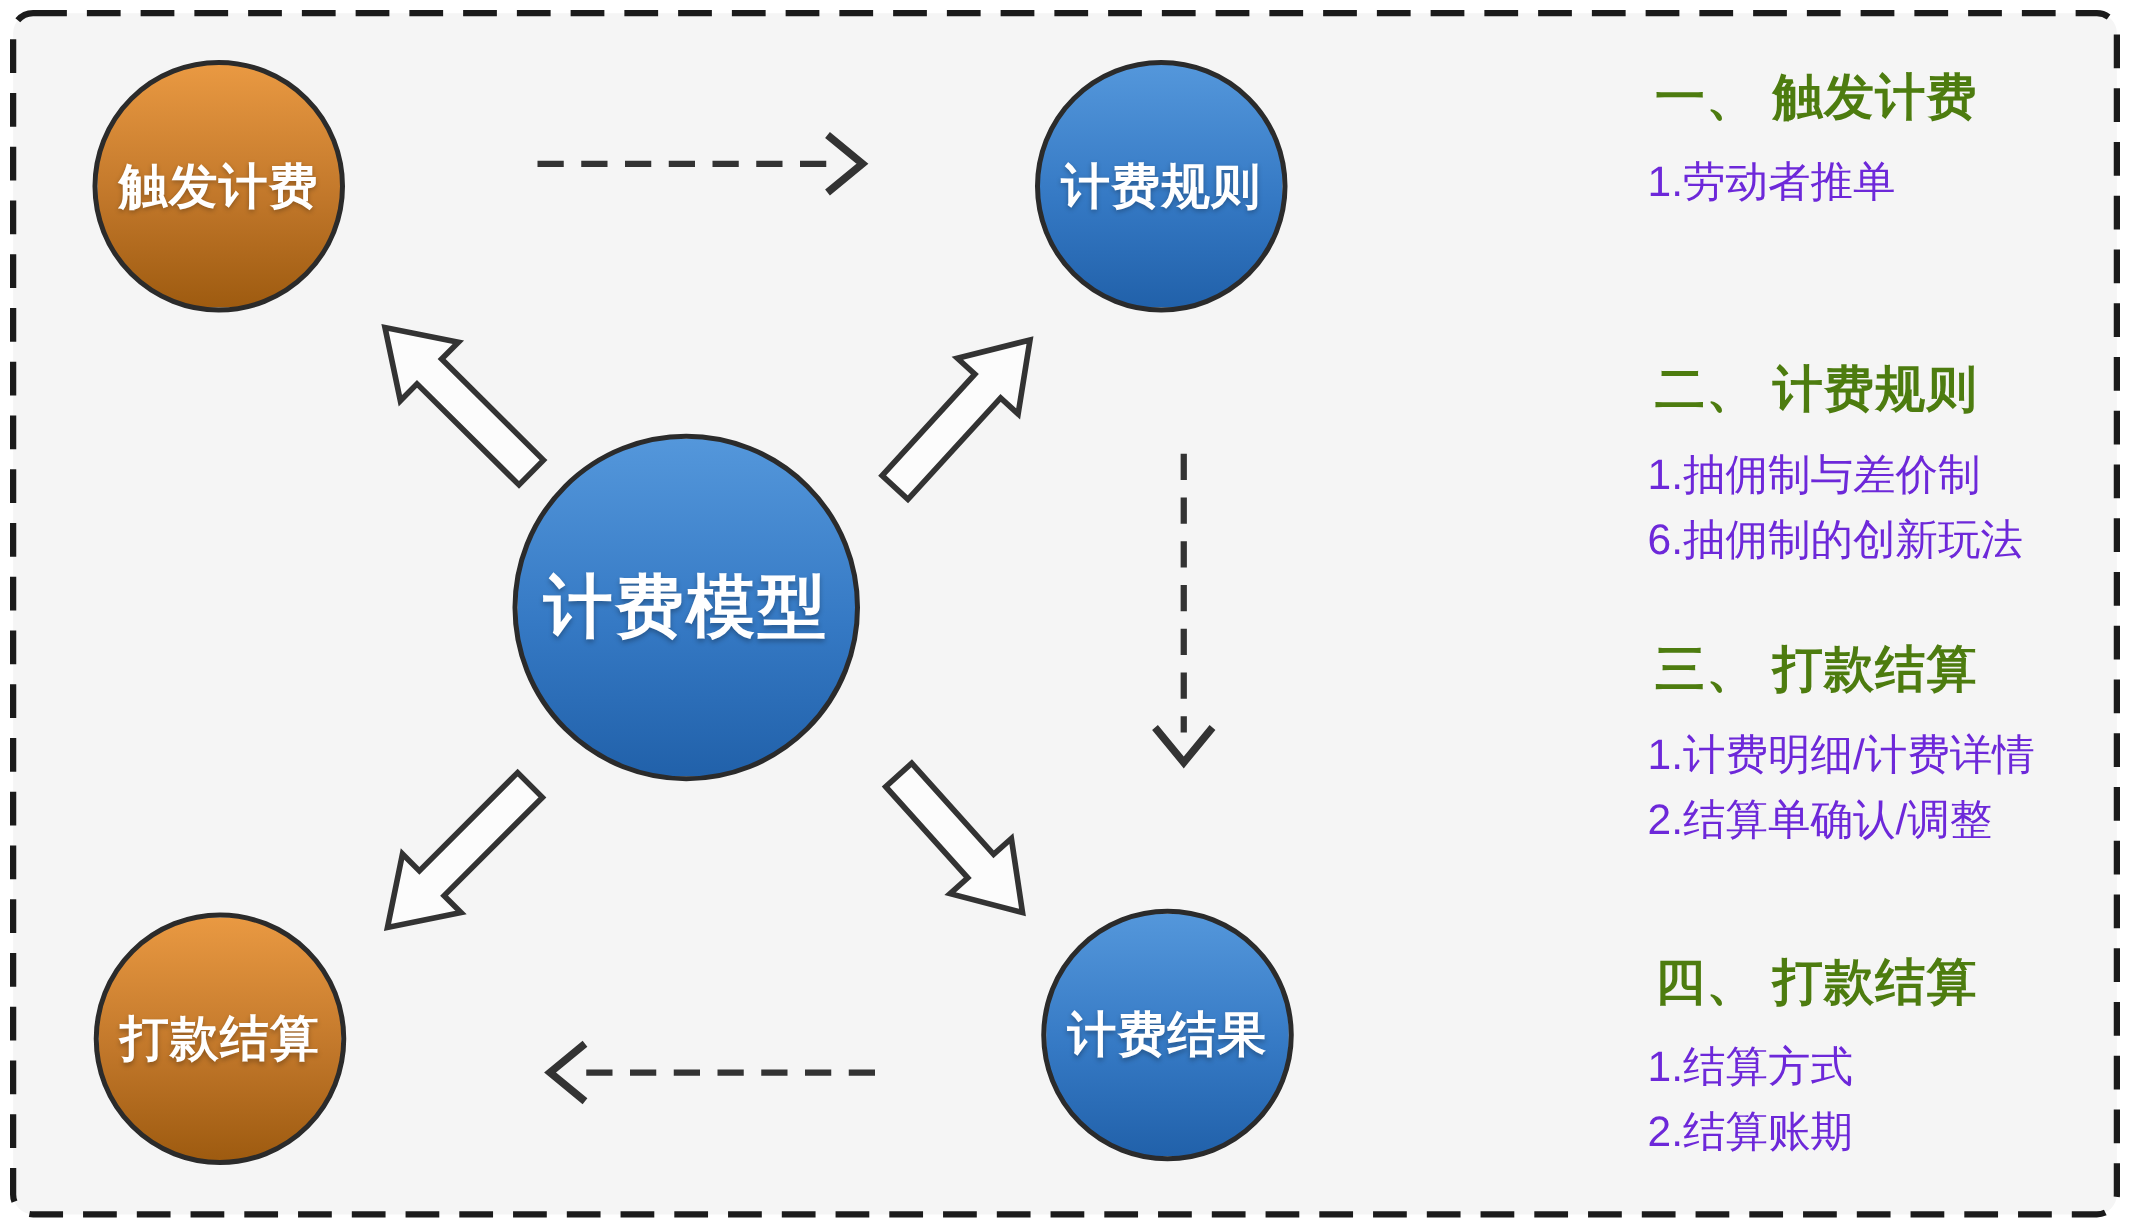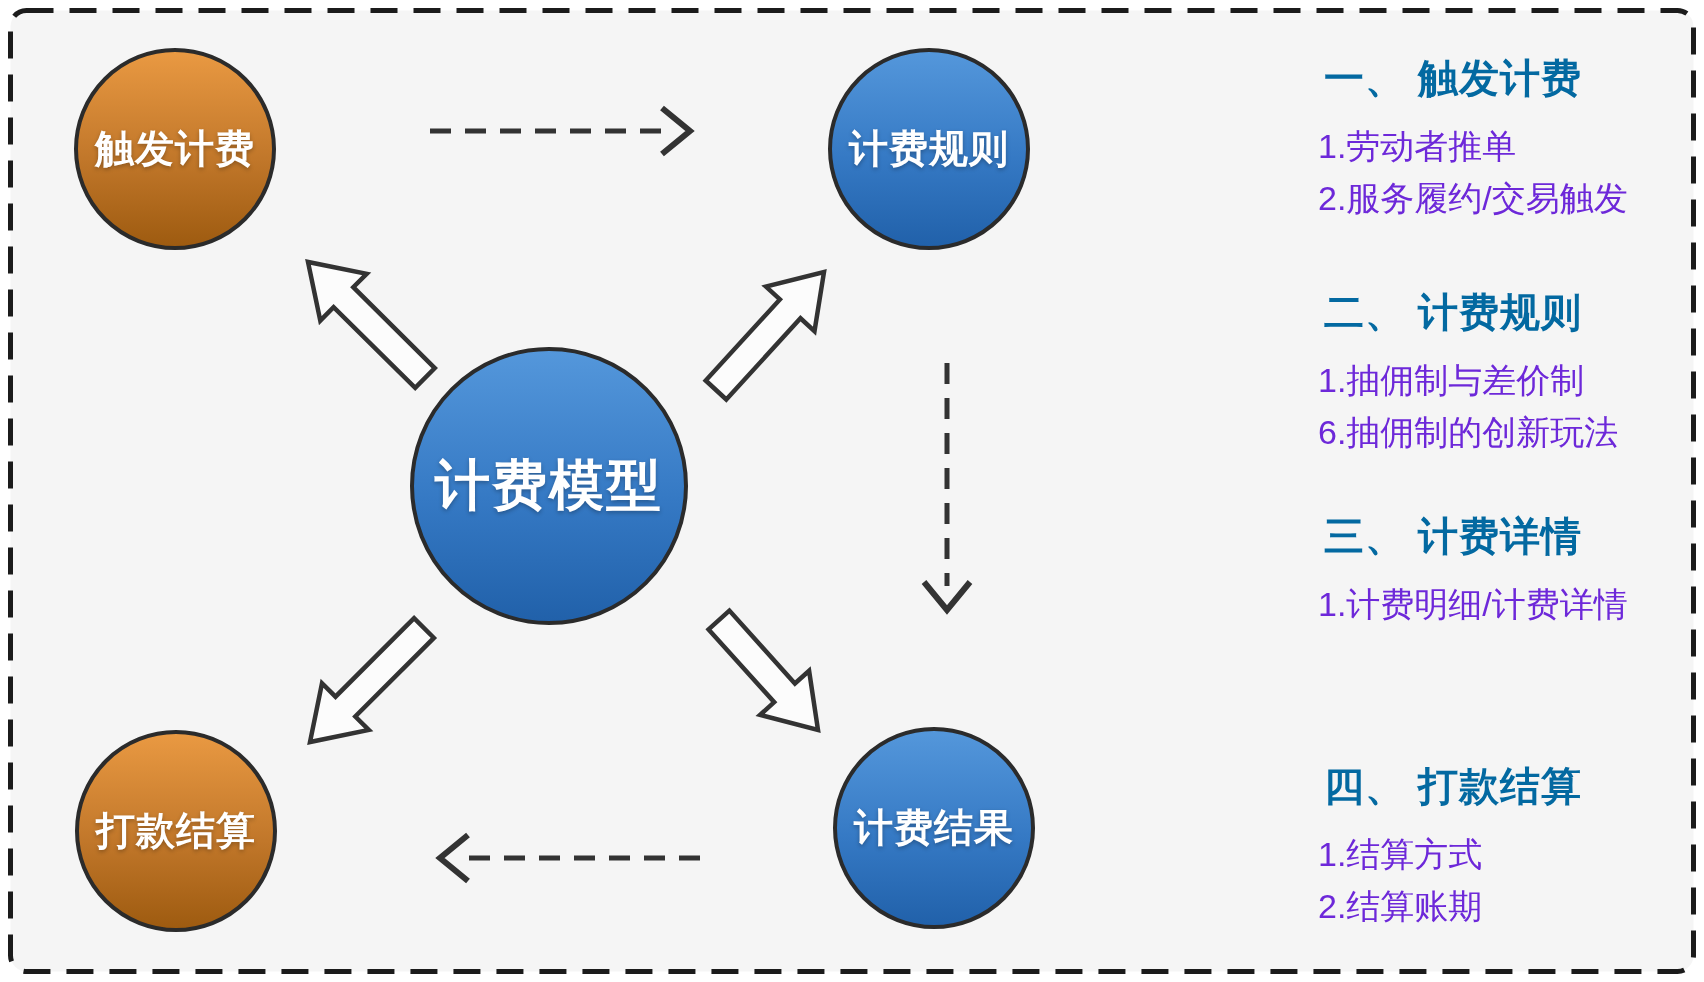--- a/index.html
+++ b/index.html
@@ -34,21 +34,21 @@
   #right-col{
     position:absolute;left:1318px;top:0;width:372px;height:982px;
     color:#3C3C3C;
   }
   .section{position:absolute;left:0;width:372px;}
   #section-0{top:52px;}
   #section-1{top:286px;}
   #section-2{top:510px;}
   #section-3{top:760px;}
   .section-heading{
-    font-size:40px;font-weight:bold;color:#0369a1;
+    font-size:40px;font-weight:bold;color:#4d7c0f;
     line-height:52px;margin:0 0 16px 6px;letter-spacing:1px;white-space:nowrap;
   }
   .section-item{
     font-size:34px;color:#6d28d9;line-height:52px;margin:0;white-space:nowrap;
   }
 </style>
 </head>
 <body>
 
 <div id="canvas">
@@ -98,32 +98,32 @@
 
   <div id="node-br" class="node satellite blue">
     <span>计费结果</span>
   </div>
 
   <div id="right-col">
 
     <div id="section-0" class="section">
       <div class="section-heading">一、 触发计费</div>
       <div class="section-item">1.劳动者推单</div>
-      <div class="section-item">2.服务履约/交易触发</div>
     </div>
 
     <div id="section-1" class="section">
       <div class="section-heading">二、 计费规则</div>
       <div class="section-item">1.抽佣制与差价制</div>
       <div class="section-item">6.抽佣制的创新玩法</div>
     </div>
 
     <div id="section-2" class="section">
-      <div class="section-heading">三、 计费详情</div>
+      <div class="section-heading">三、 打款结算</div>
       <div class="section-item">1.计费明细/计费详情</div>
+      <div class="section-item">2.结算单确认/调整</div>
     </div>
 
     <div id="section-3" class="section">
       <div class="section-heading">四、 打款结算</div>
       <div class="section-item">1.结算方式</div>
       <div class="section-item">2.结算账期</div>
     </div>
 
   </div>
 </div>

